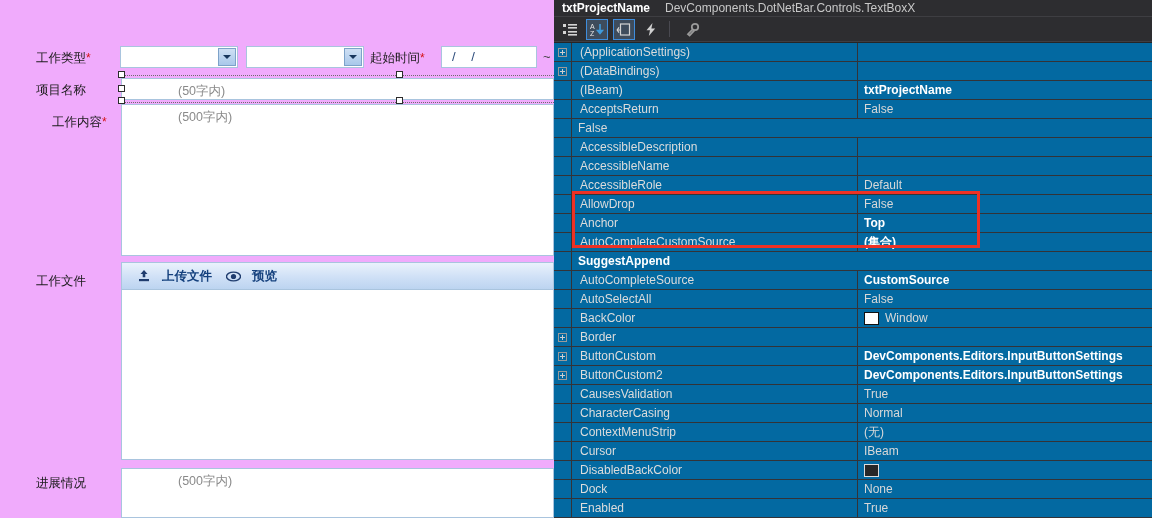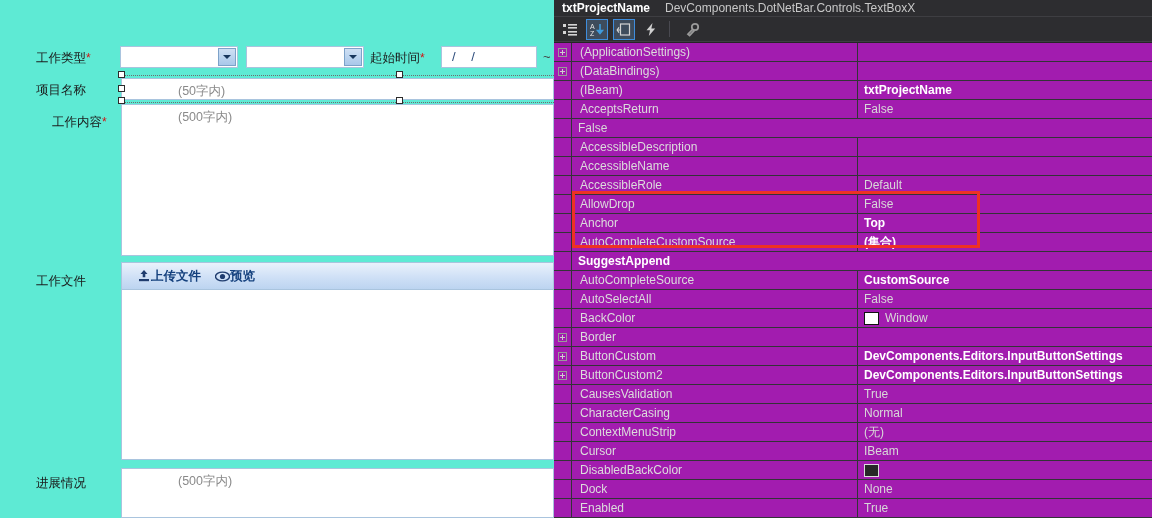--- a/index.html
+++ b/index.html
@@ -9,21 +9,21 @@
     overflow: hidden;
     font-family: "Liberation Sans", sans-serif;
     background: #ffffff;
   }
   #root { position: relative; width: 1152px; height: 518px; }
 
   
   #designer {
     position: absolute; left: 0; top: 0;
     width: 554px; height: 518px;
-    background: #5eead4;
+    background: #f0abfc;
     overflow: hidden;
   }
 
   .lbl {
     position: absolute;
     font-size: 12.5px;
     color: #1a1a1a;
     white-space: nowrap;
     line-height: 16px;
   }
@@ -97,21 +97,21 @@
   }
 
   
   .uploadbar {
     position: absolute;
     background: linear-gradient(to bottom, #eaf2fc 0%, #cfe0f6 55%, #bcd4f0 100%);
     border: 1px solid #a9c4de;
     display: flex; align-items: center;
   }
   .ubtn {
-    display: flex; align-items: center; gap: 0;
+    display: flex; align-items: center; gap: 11px;
     font-size: 12.5px; color: #15417e; font-weight: bold;
     margin-left: 14px; white-space: nowrap;
   }
   .ubtn .gi { display: inline-flex; width: 15px; height: 15px; align-items: center; justify-content: center; }
 
   .filelist {
     position: absolute;
     background: #ffffff;
     border: 1px solid #a9c4de;
     border-top: none;
@@ -158,21 +158,21 @@
     background: #3e4c5c;
   }
   .tbsep {
     width: 1px; height: 16px; background: #494950; margin: 0 6px 0 7px;
   }
 
   
   #grid {
     position: absolute; left: 0; top: 43px;
     width: 598px; height: 475px;
-    background: #a21caf;
+    background: #0369a1;
   }
   .prow {
     position: relative;
     height: 19px;
     border-bottom: 1px solid #333337;
     display: flex;
     align-items: center;
   }
   .prow .gutter {
     width: 18px; height: 19px;

